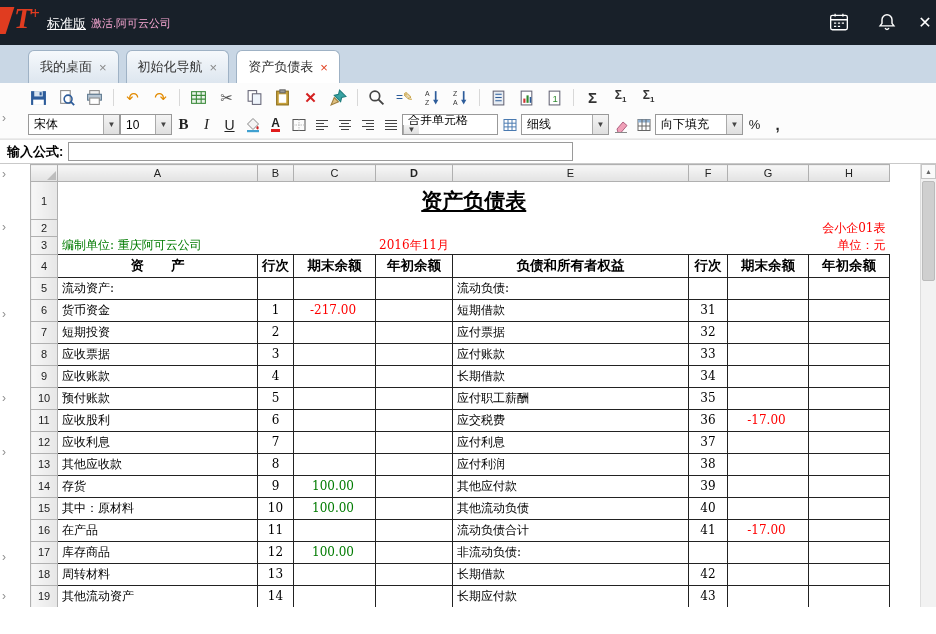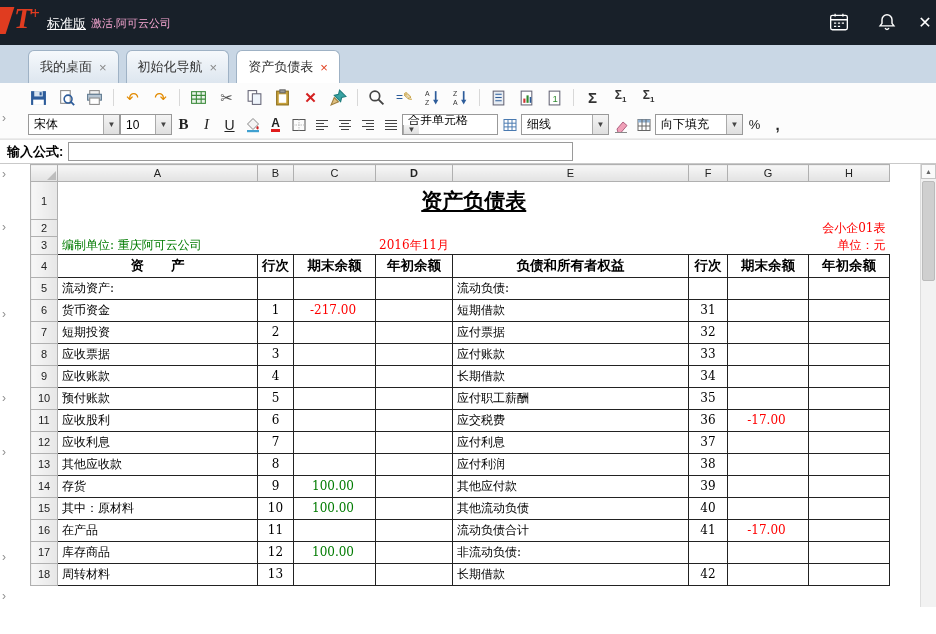--- a/index.html
+++ b/index.html
@@ -564,20 +564,31 @@
             <td class="row-h">18</td>
             <td class="b name">周转材料</td>
             <td class="b ln">13</td>
             <td class="b amt pos"></td>
             <td class="b amt pos"></td>
             <td class="b name">长期借款</td>
             <td class="b ln">42</td>
             <td class="b amt pos"></td>
             <td class="b amt pos"></td>
           </tr>
+          <tr style="height: 22px;">
+            <td class="row-h">19</td>
+            <td class="b name">其他流动资产</td>
+            <td class="b ln">14</td>
+            <td class="b amt pos"></td>
+            <td class="b amt pos"></td>
+            <td class="b name">长期应付款</td>
+            <td class="b ln">43</td>
+            <td class="b amt pos"></td>
+            <td class="b amt pos"></td>
+          </tr>
         </tbody>
     </table>
     <div class="vscroll">
       <div class="vs-up">▲</div>
       <div class="vs-thumb"></div>
     </div>
   </div>
 
   <span class="chev" style="top:112px">›</span>
   <span class="chev" style="top:168px">›</span>

